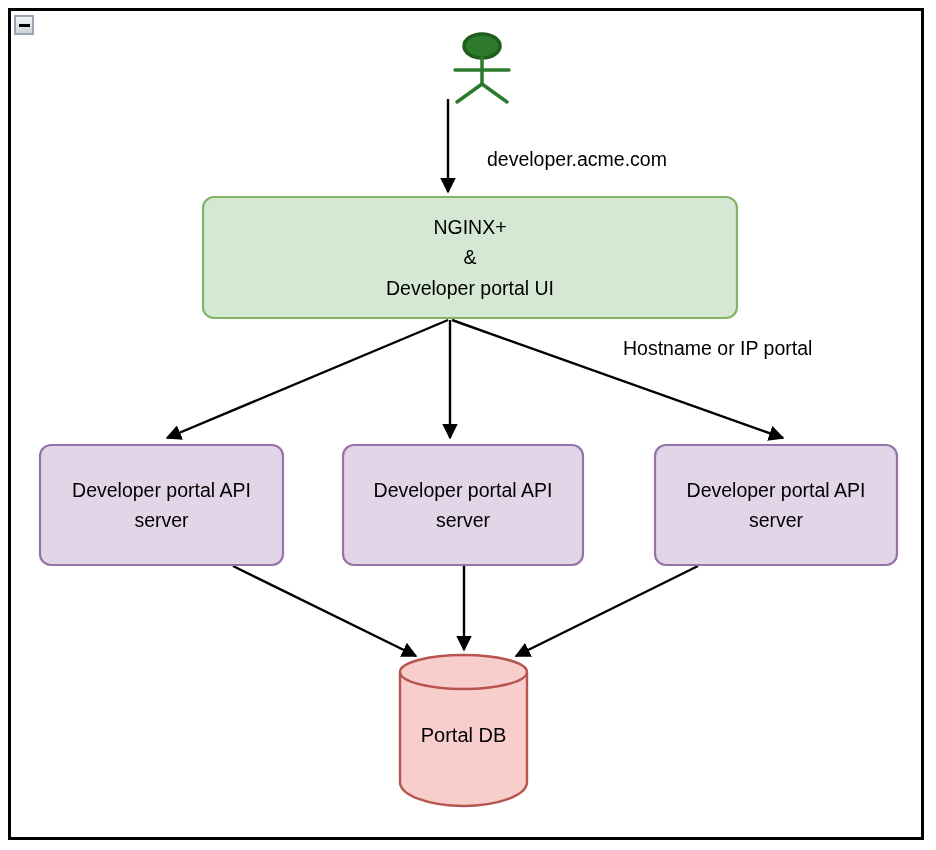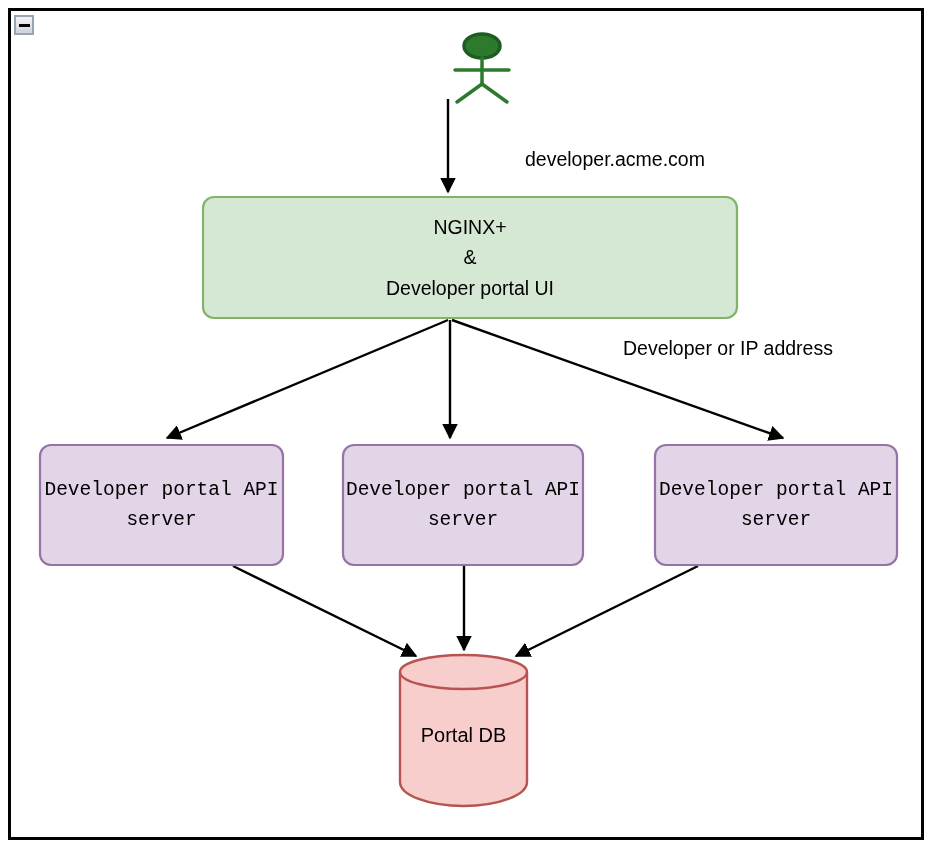--- a/index.html
+++ b/index.html
@@ -70,38 +70,37 @@
     pointer-events: none;
     white-space: pre-line;
   }
   .lbl-nginx {
     left: 203px; top: 197px; width: 534px; height: 121px;
     font-size: 19.5px;
   }
   .lbl-api {
     top: 445px; width: 243px; height: 120px;
     font-size: 19.5px;
-    font-family: Liberation Mono, monospace;
   }
   .lbl-api1 { left: 40px; }
   .lbl-api2 { left: 343px; width: 240px; }
   .lbl-api3 { left: 655px; width: 242px; }
   .lbl-db {
     left: 400px; top: 718px; width: 127px; height: 34px;
     font-size: 20px;
   }
   
   .edge-label {
     position: absolute;
     color: #000000;
     font-size: 19.5px;
     white-space: nowrap;
     pointer-events: none;
   }
-  .lbl-domain { left: 487px; top: 148px; margin-left: 38px; }
+  .lbl-domain { left: 487px; top: 148px; }
   .lbl-hostname { left: 623px; top: 337px; }
   
   .hit {
     position: absolute;
     cursor: pointer;
     background: transparent;
   }
   .hit-actor  { left: 452px; top: 34px;  width: 60px;  height: 70px; }
   .hit-nginx  { left: 203px; top: 197px; width: 534px; height: 121px; }
   .hit-api1   { left: 40px;  top: 445px; width: 243px; height: 120px; }
@@ -171,21 +170,21 @@
   <div class="node-label lbl-api lbl-api2">Developer portal API
 server</div>
 
   <div class="node-label lbl-api lbl-api3">Developer portal API
 server</div>
 
   <div class="node-label lbl-db">Portal DB</div>
 
   <div class="edge-label lbl-domain">developer.acme.com</div>
 
-  <div class="edge-label lbl-hostname">Developer or IP address</div>
+  <div class="edge-label lbl-hostname">Hostname or IP portal</div>
 
   <div class="hit hit-actor"></div>
   <div class="hit hit-nginx"></div>
   <div class="hit hit-api1"></div>
   <div class="hit hit-api2"></div>
   <div class="hit hit-api3"></div>
   <div class="hit hit-db"></div>
 
 </div>
 

